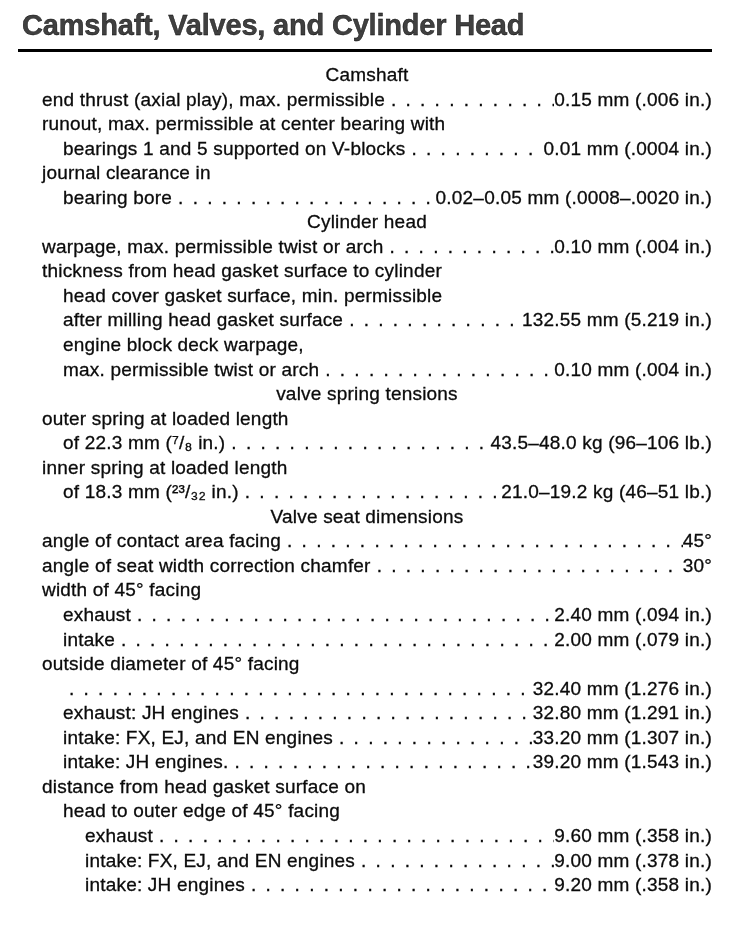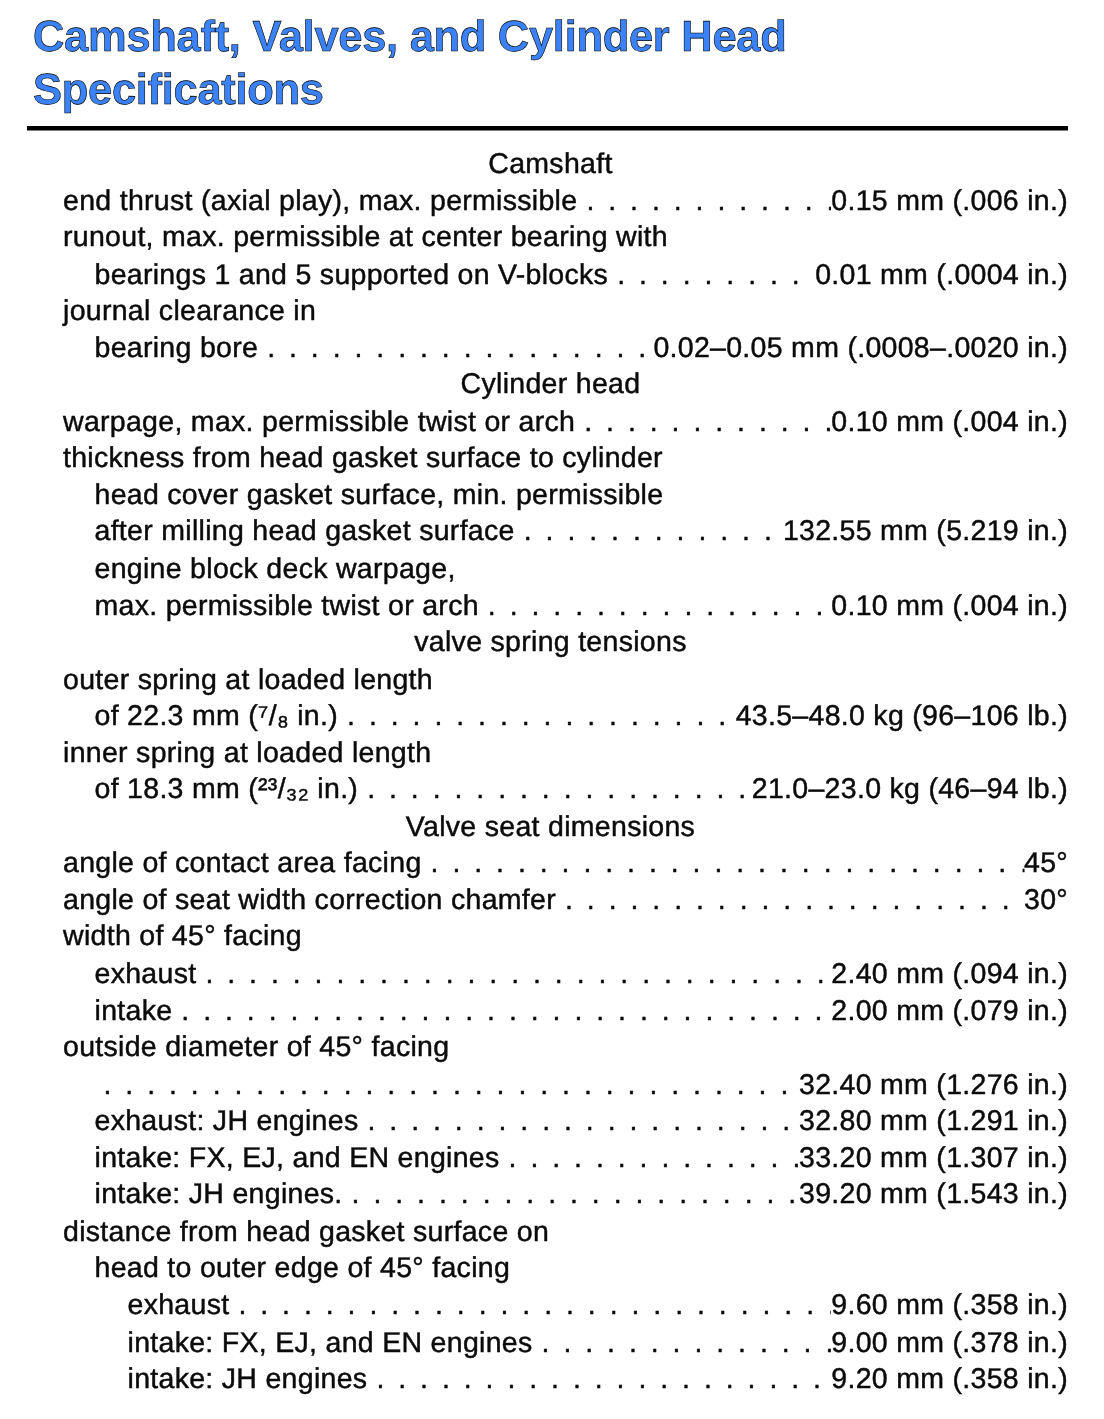--- a/index.html
+++ b/index.html
@@ -20,21 +20,21 @@
     height: 946px;
     padding: 6px 24px 0 22px;
     background: #ffffff;
   }
   .page-header h1 {
     margin: 2px 0 6px 0;
     font-size: 29px;
     font-weight: bold;
     line-height: 35px;
     letter-spacing: -0.2px;
-    color: #3b82f6;
+    color: #404040;
     -webkit-text-stroke: 0.4px #000000;
   }
   .title-line { display: block; }
   .header-rule {
     border: none;
     border-top: 3px solid #000000;
     margin: 5px 0 11px -4px;
   }
   .spec-list {
     font-size: 19px;
@@ -72,21 +72,20 @@
   .indent-2 { padding-left: 41px; }
   .indent-3 { padding-left: 63px; }
 </style>
 </head>
 <body>
 
 <div class="page">
   <header class="page-header">
     <h1>
       <span class="title-line">Camshaft, Valves, and Cylinder Head</span>
-      <span class="title-line">Specifications</span>
     </h1>
     <hr class="header-rule">
   </header>
 
   <main class="spec-list" id="spec-list">
       <div class="spec-row indent-0">
     <span class="spec-label">Camshaft</span>
 
   </div>
       <div class="spec-row indent-1">
@@ -156,21 +155,21 @@
     <span class="spec-leader" aria-hidden="true">. . . . . . . . . . . . . . . . . . . . . . . . . . . . . . . . . . . . . . . . . . . . . . . . . . . . . . . . . . . . . . . . . . . . . . . . . . . . . . . . . . . . . . . . . . . . . . . . . . . . . . . . . . . . . . . . . . . . . . . .</span>
     <span class="spec-value">43.5–48.0 kg (96–106 lb.)</span>
   </div>
       <div class="spec-row indent-1">
     <span class="spec-label">inner spring at loaded length</span>
 
   </div>
       <div class="spec-row indent-2">
     <span class="spec-label">of 18.3 mm (²³/₃₂ in.)</span>
     <span class="spec-leader" aria-hidden="true">. . . . . . . . . . . . . . . . . . . . . . . . . . . . . . . . . . . . . . . . . . . . . . . . . . . . . . . . . . . . . . . . . . . . . . . . . . . . . . . . . . . . . . . . . . . . . . . . . . . . . . . . . . . . . . . . . . . . . . . .</span>
-    <span class="spec-value">21.0–23.0 kg (46–94 lb.)</span>
+    <span class="spec-value">21.0–19.2 kg (46–51 lb.)</span>
   </div>
       <div class="spec-row indent-0">
     <span class="spec-label">Valve seat dimensions</span>
 
   </div>
       <div class="spec-row indent-1">
     <span class="spec-label">angle of contact area facing</span>
     <span class="spec-leader" aria-hidden="true">. . . . . . . . . . . . . . . . . . . . . . . . . . . . . . . . . . . . . . . . . . . . . . . . . . . . . . . . . . . . . . . . . . . . . . . . . . . . . . . . . . . . . . . . . . . . . . . . . . . . . . . . . . . . . . . . . . . . . . . .</span>
     <span class="spec-value">45°</span>
   </div>

